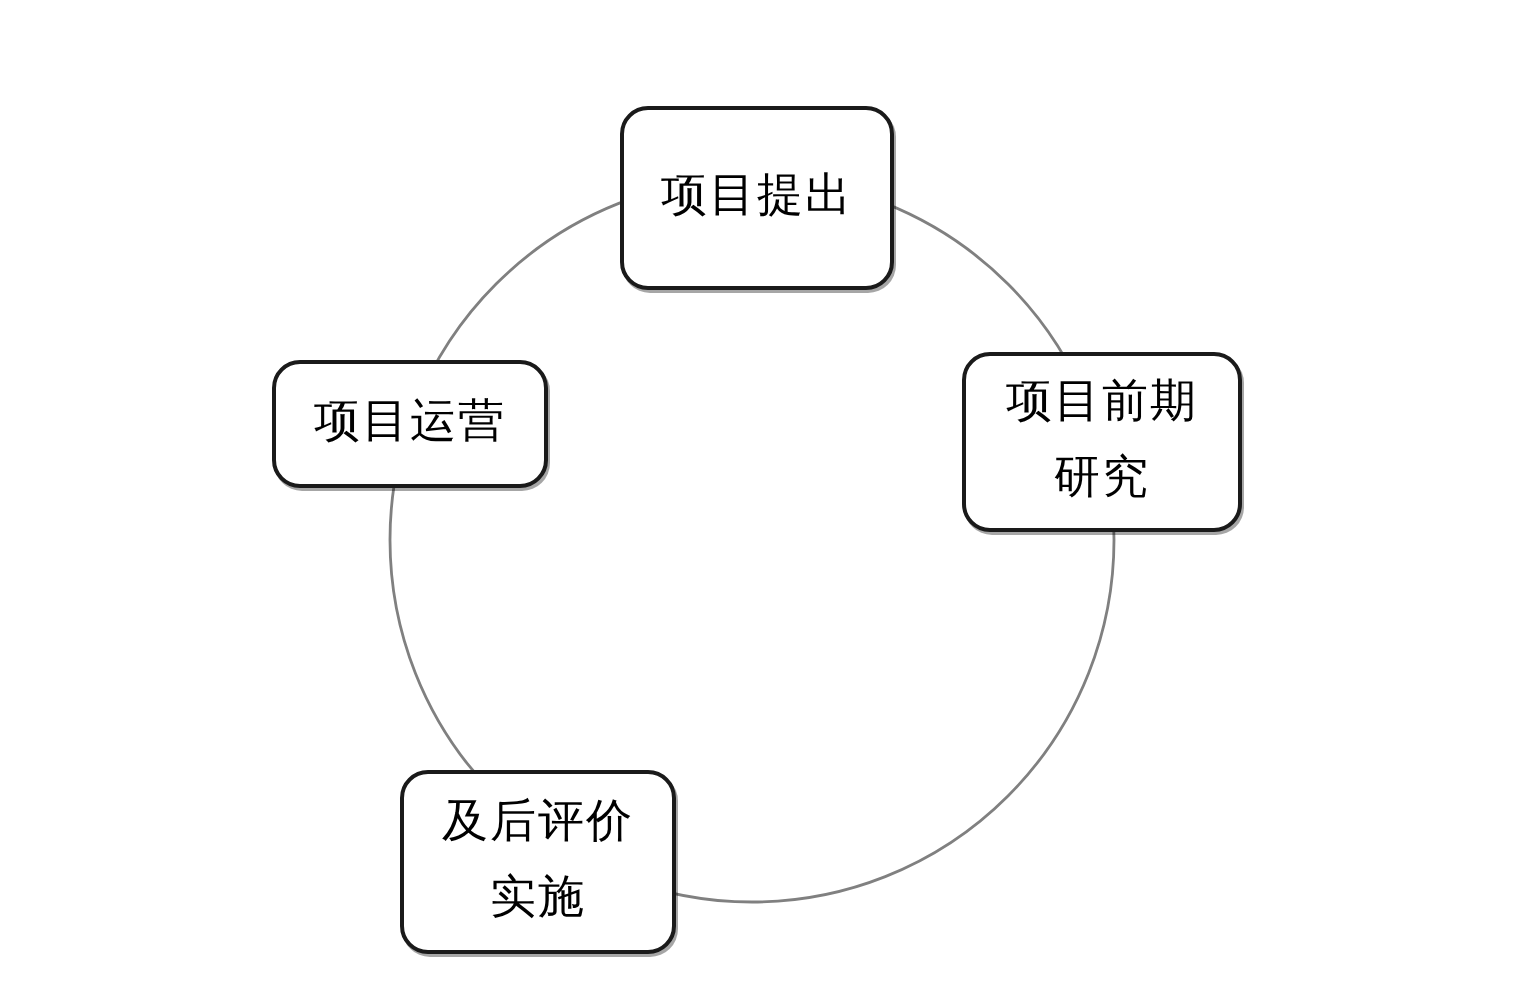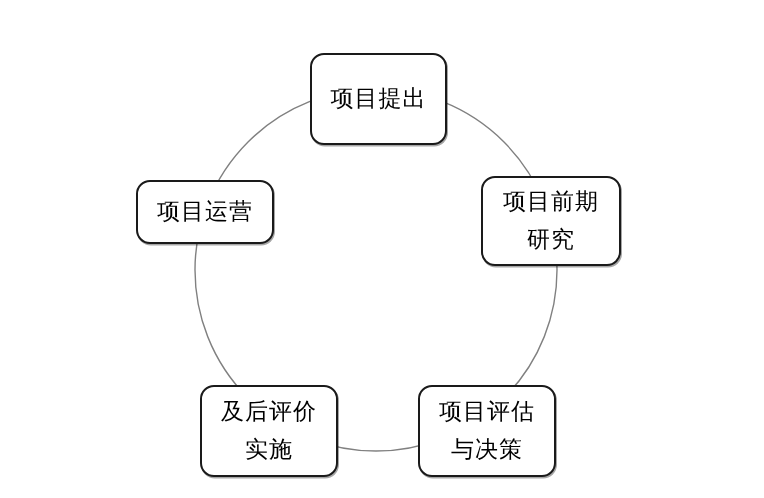--- a/index.html
+++ b/index.html
@@ -69,24 +69,20 @@
 
   <div class="node-box" id="node-proposal" style="border-color: rgb(26, 26, 26); background: rgb(255, 255, 255); border-radius: 14px; border-width: 2.5px;">
     <span class="node-line">项目提出</span>
   </div>
 
   <div class="node-box" id="node-preliminary" style="border-color: rgb(26, 26, 26); background: rgb(255, 255, 255); border-radius: 14px; border-width: 2.5px;">
     <span class="node-line">项目前期</span>
     <span class="node-line">研究</span>
   </div>
 
-  <div class="node-box" id="node-appraisal" style="border-color: rgb(26, 26, 26); background: rgb(255, 255, 255); border-radius: 14px; border-width: 2.5px;">
-    <span class="node-line">项目评估</span>
-    <span class="node-line">与决策</span>
-  </div>
 
   <div class="node-box" id="node-construction" style="border-color: rgb(26, 26, 26); background: rgb(255, 255, 255); border-radius: 14px; border-width: 2.5px;">
     <span class="node-line">及后评价</span>
     <span class="node-line">实施</span>
   </div>
 
   <div class="node-box" id="node-operation" style="border-color: rgb(26, 26, 26); background: rgb(255, 255, 255); border-radius: 14px; border-width: 2.5px;">
     <span class="node-line">项目运营</span>
   </div>
 

